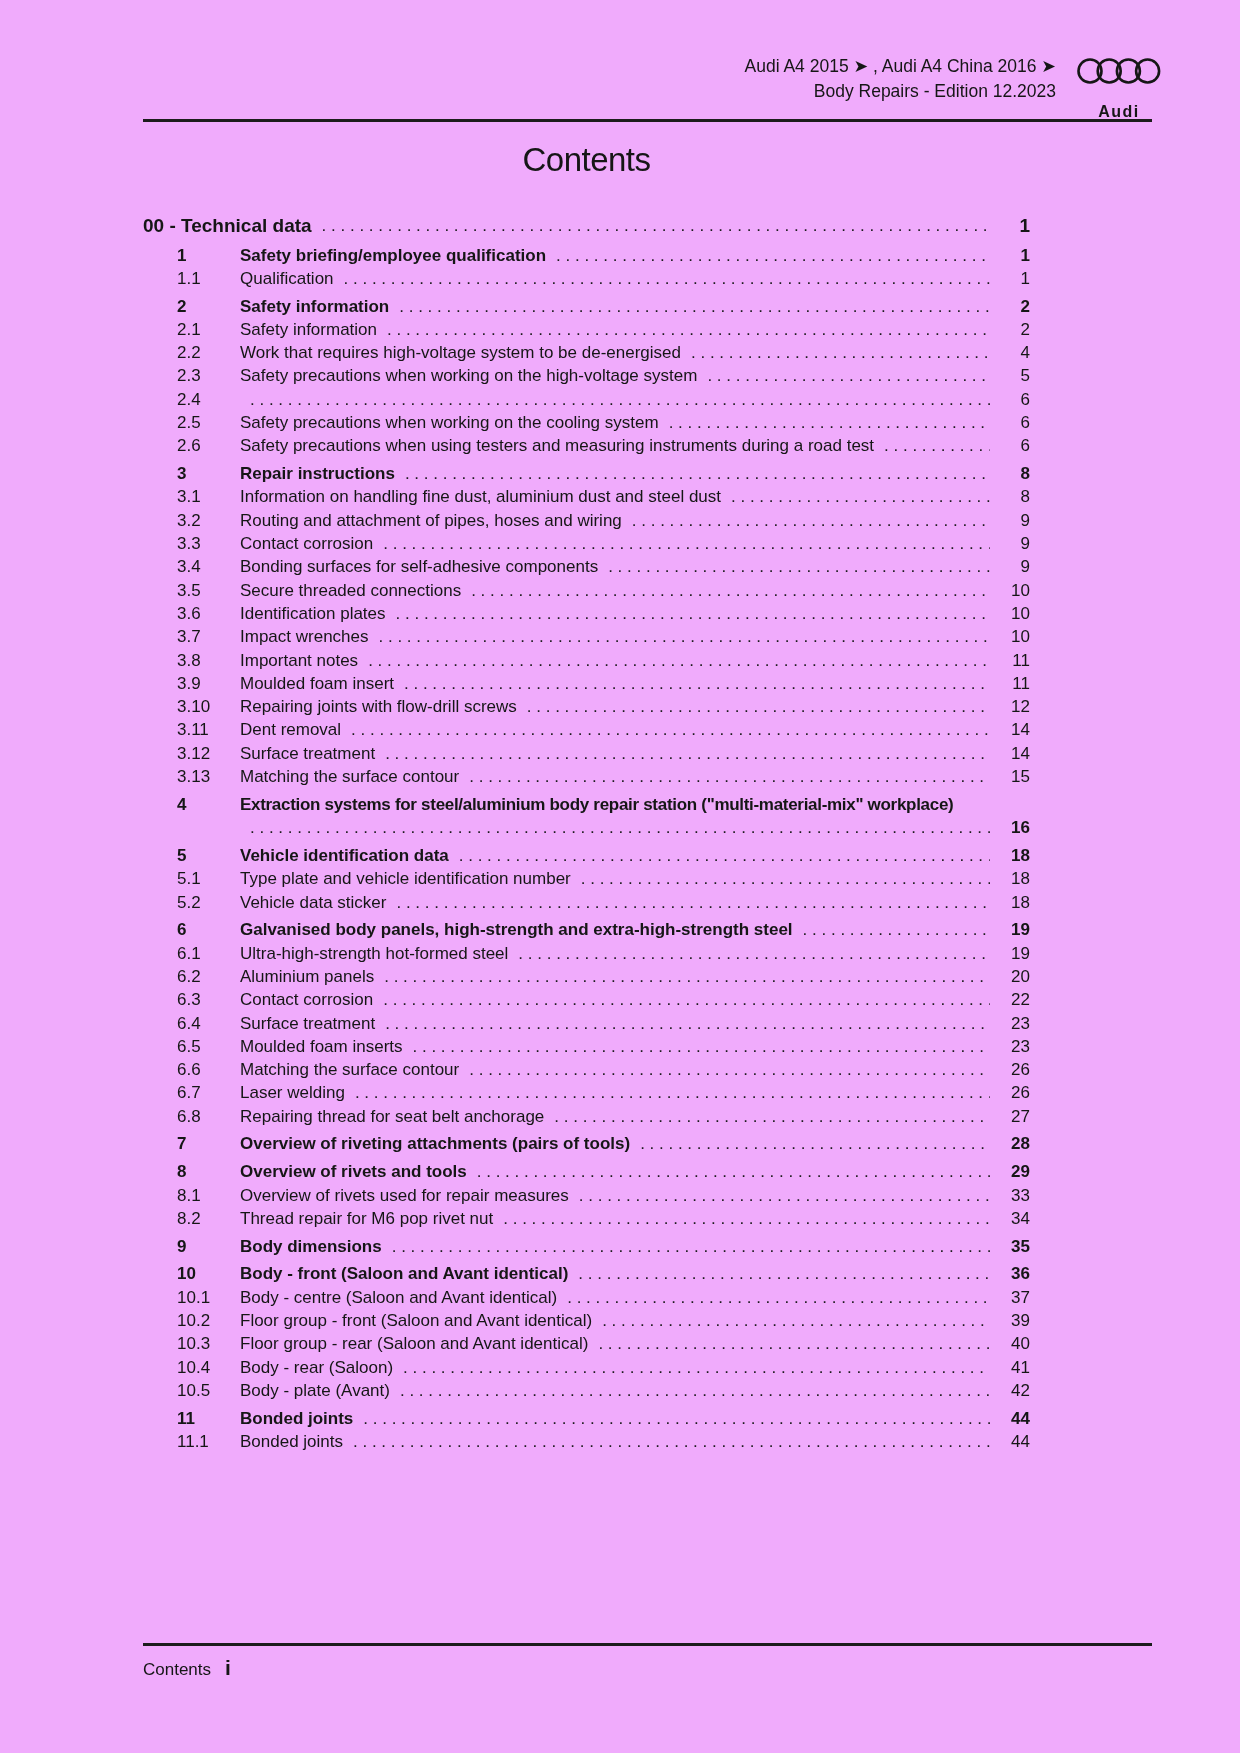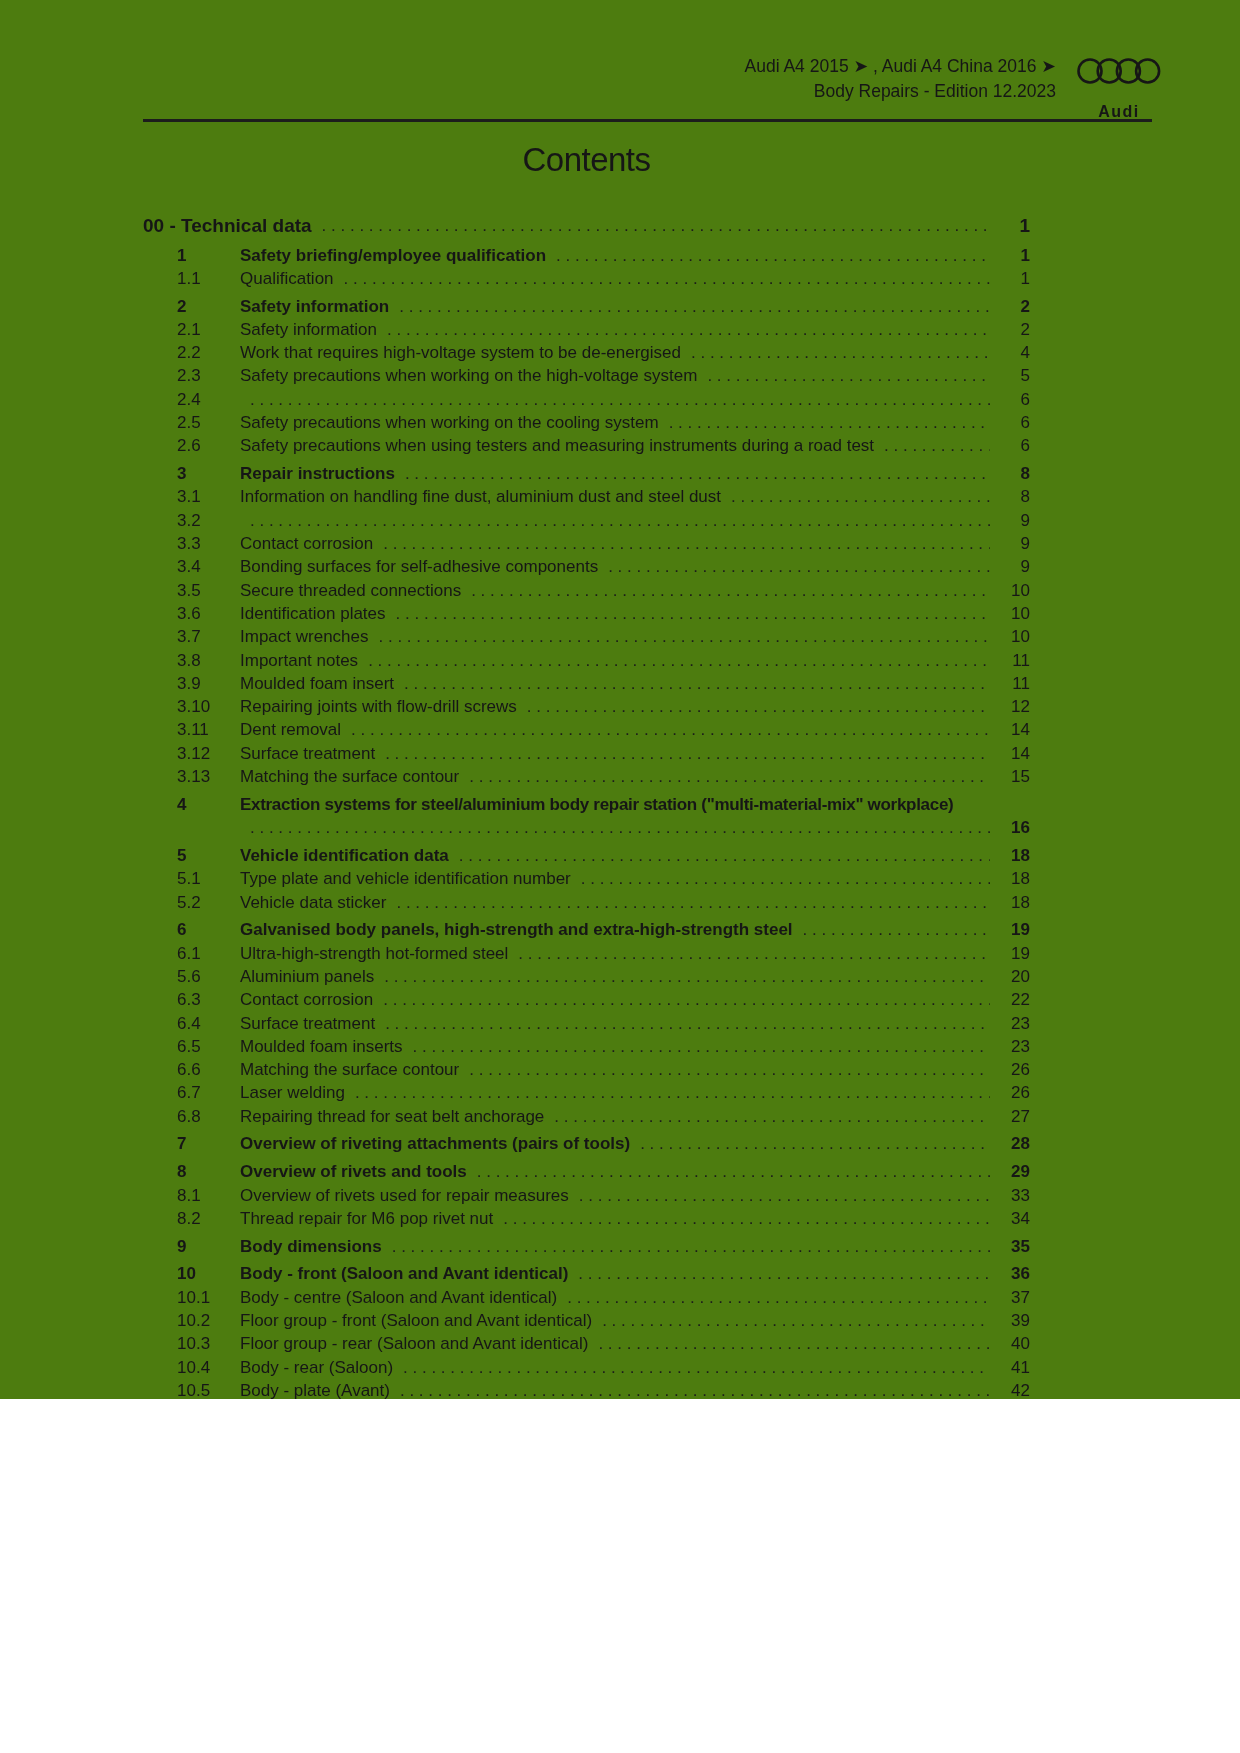--- a/index.html
+++ b/index.html
@@ -1,20 +1,20 @@
 <!DOCTYPE html>
 <html><head>
 <meta charset="utf-8">
 <style>
   html, body { margin: 0; padding: 0; background: #ffffff; }
   .page {
     position: relative;
     width: 1240px;
-    height: 1399px;
-    background: #4d7c0f;
+    height: 1753px;
+    background: #f0abfc;
     color: #161616;
     font-family: "Liberation Sans", "DejaVu Sans", sans-serif;
     overflow: hidden;
   }
 
   
   .header-block {
     position: absolute;
     top: 54px; left: 143px;
     width: 1009px;
@@ -219,20 +219,21 @@
           <span class="pg">8</span>
         </div>
         <div class="toc-row sub">
           <span class="num">3.1</span>
           <span class="ttl">Information on handling fine dust, aluminium dust and steel dust</span>
           <span class="dots"></span>
           <span class="pg">8</span>
         </div>
         <div class="toc-row sub">
           <span class="num">3.2</span>
+          <span class="ttl">Routing and attachment of pipes, hoses and wiring</span>
           <span class="dots"></span>
           <span class="pg">9</span>
         </div>
         <div class="toc-row sub">
           <span class="num">3.3</span>
           <span class="ttl">Contact corrosion</span>
           <span class="dots"></span>
           <span class="pg">9</span>
         </div>
         <div class="toc-row sub">
@@ -329,21 +330,21 @@
           <span class="dots"></span>
           <span class="pg">19</span>
         </div>
         <div class="toc-row sub">
           <span class="num">6.1</span>
           <span class="ttl">Ultra-high-strength hot-formed steel</span>
           <span class="dots"></span>
           <span class="pg">19</span>
         </div>
         <div class="toc-row sub">
-          <span class="num">5.6</span>
+          <span class="num">6.2</span>
           <span class="ttl">Aluminium panels</span>
           <span class="dots"></span>
           <span class="pg">20</span>
         </div>
         <div class="toc-row sub">
           <span class="num">6.3</span>
           <span class="ttl">Contact corrosion</span>
           <span class="dots"></span>
           <span class="pg">22</span>
         </div>

